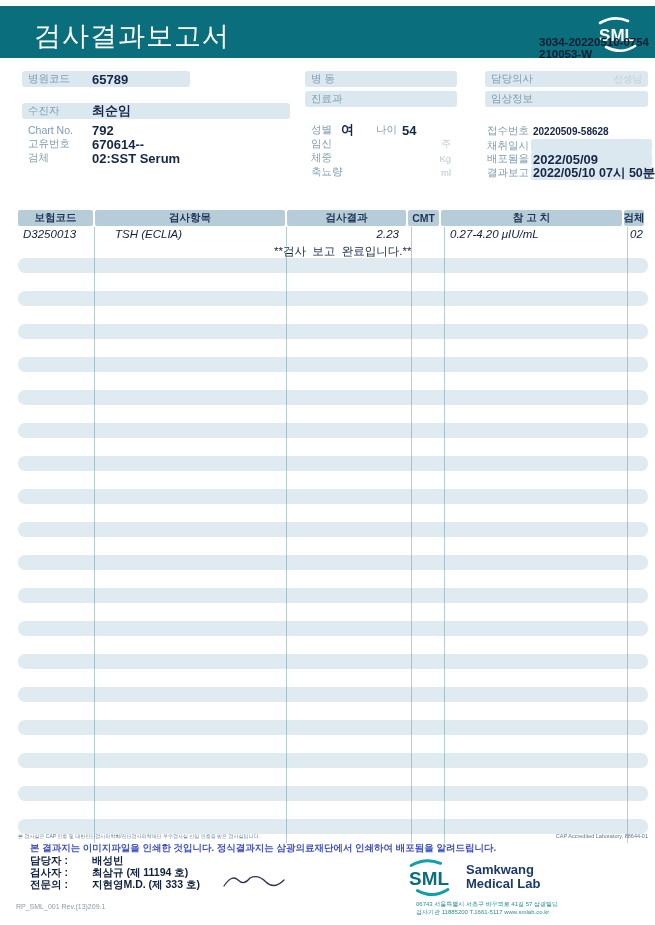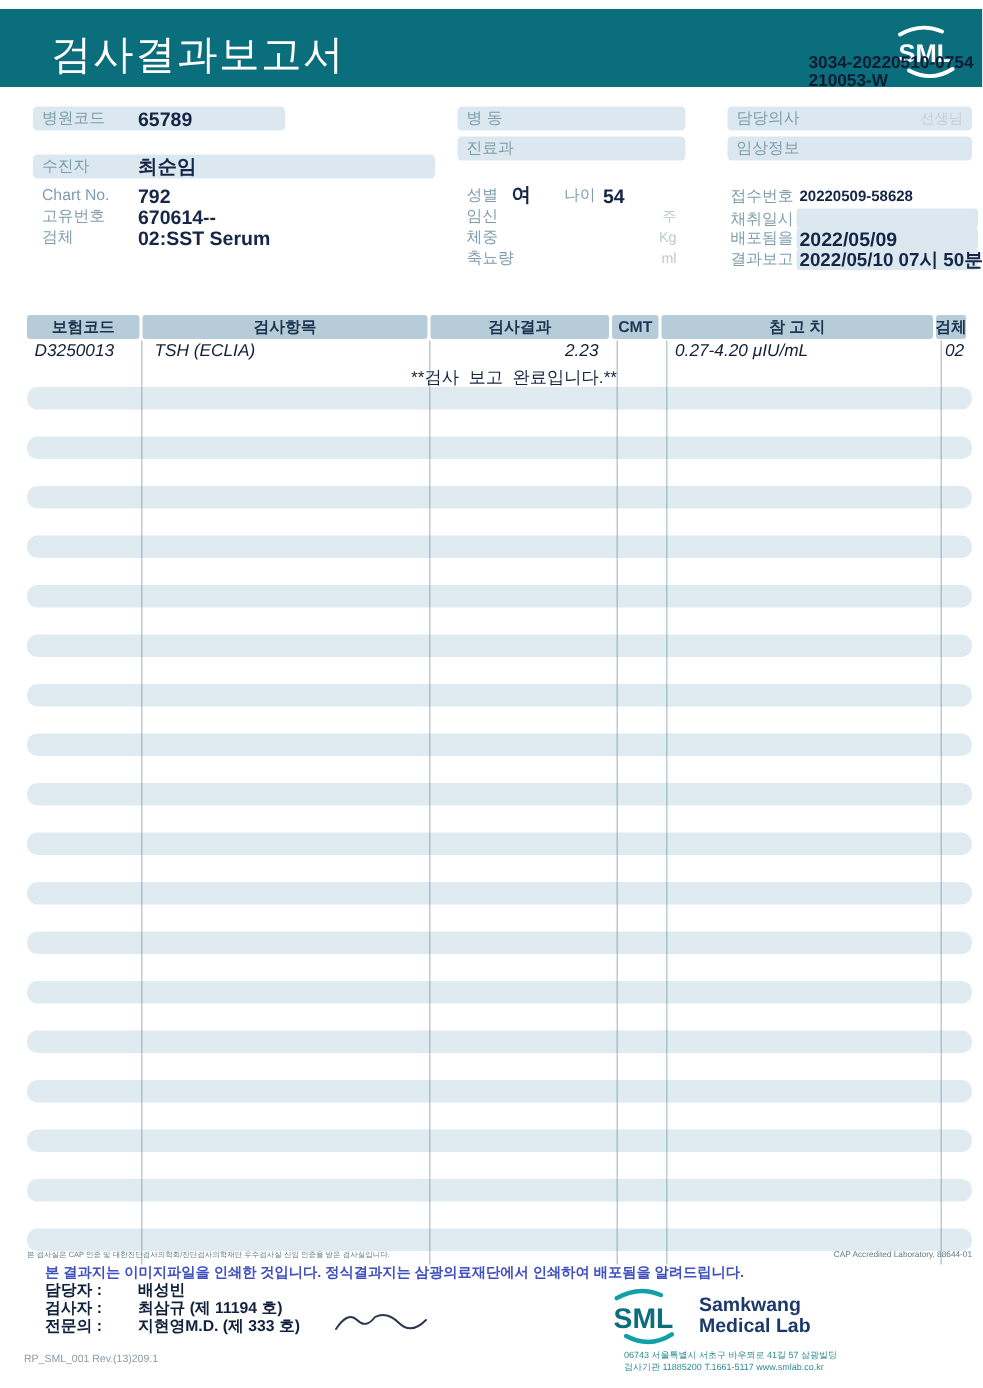--- a/index.html
+++ b/index.html
@@ -158,21 +158,21 @@
     <div class="thead">
       <div class="th" style="width:75px">보험코드</div>
       <div class="th" style="width:190px">검사항목</div>
       <div class="th" style="width:119px">검사결과</div>
       <div class="th" style="width:31px">CMT</div>
       <div class="th" style="width:181px">참 고 치</div>
       <div class="th" style="width:20px">검체</div>
     </div>
     <div class="trow">
       <div class="cell" style="width:76px;padding-left:5px">D3250013</div>
-      <div class="cell" style="width:192px;padding-left:9px">TSH (ECLIA)</div>
+      <div class="cell" style="width:192px;padding-left:21px">TSH (ECLIA)</div>
       <div class="cell" style="width:125px;text-align:right;padding-right:12px">2.23</div>
       <div class="cell" style="width:33px"></div>
       <div class="cell" style="width:183px;padding-left:6px">0.27-4.20 μIU/mL</div>
       <div class="cell" style="width:21px;padding-left:3px">02</div>
     </div>
     <div class="msg">**검사  보고  완료입니다.**</div>
     <div id="stripes">
         <div class="stripe" style="top: 48px;"></div>
         <div class="stripe" style="top: 81px;"></div>
         <div class="stripe" style="top: 114px;"></div>

